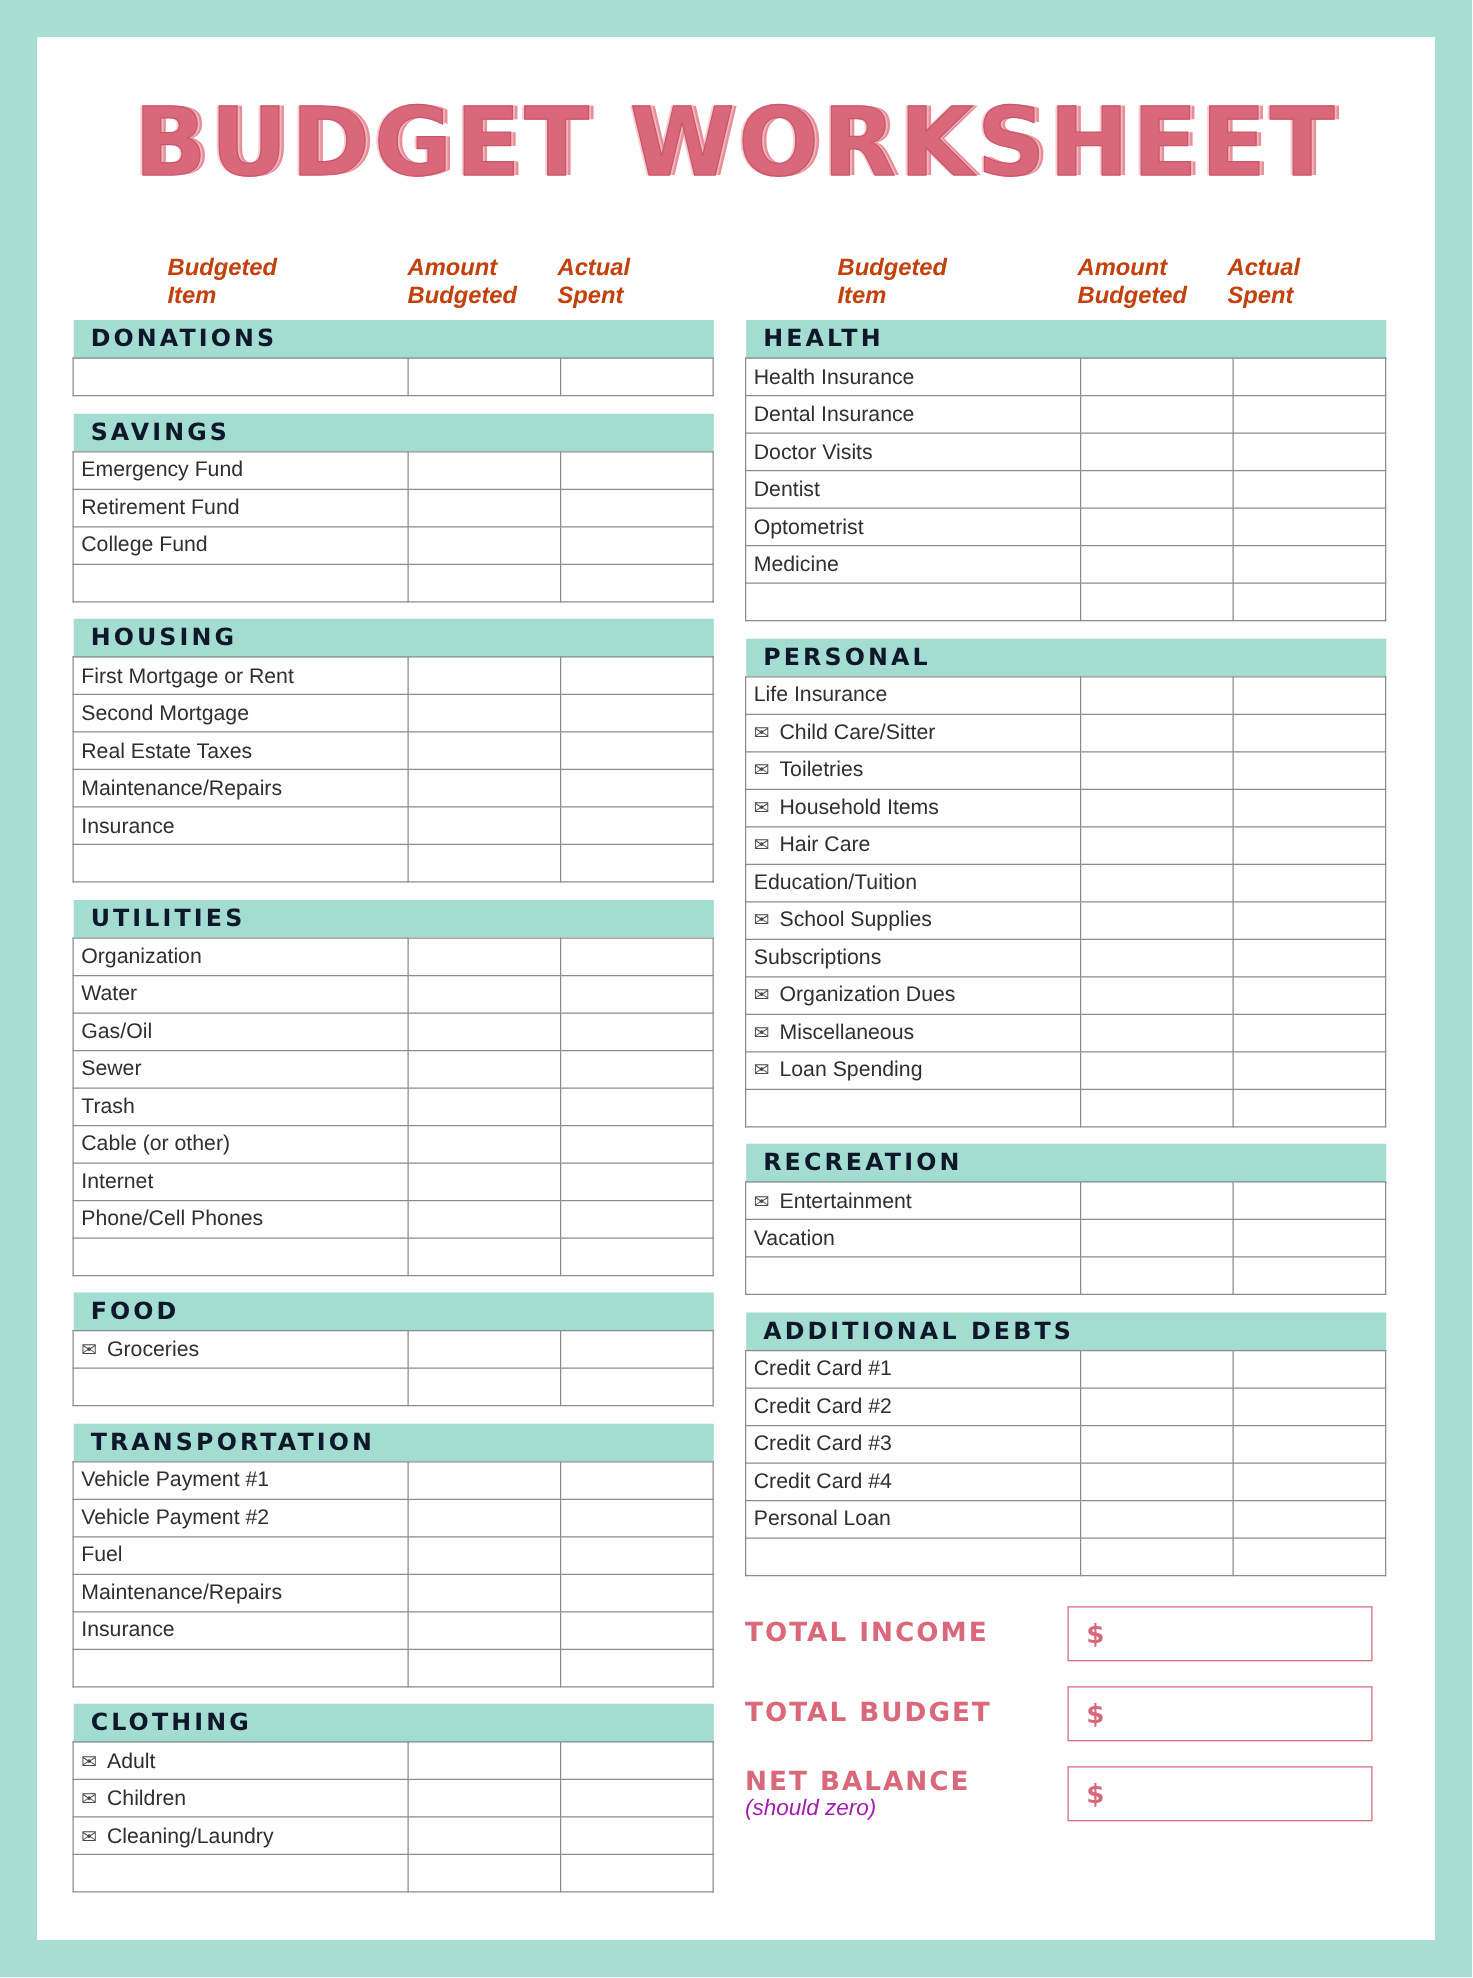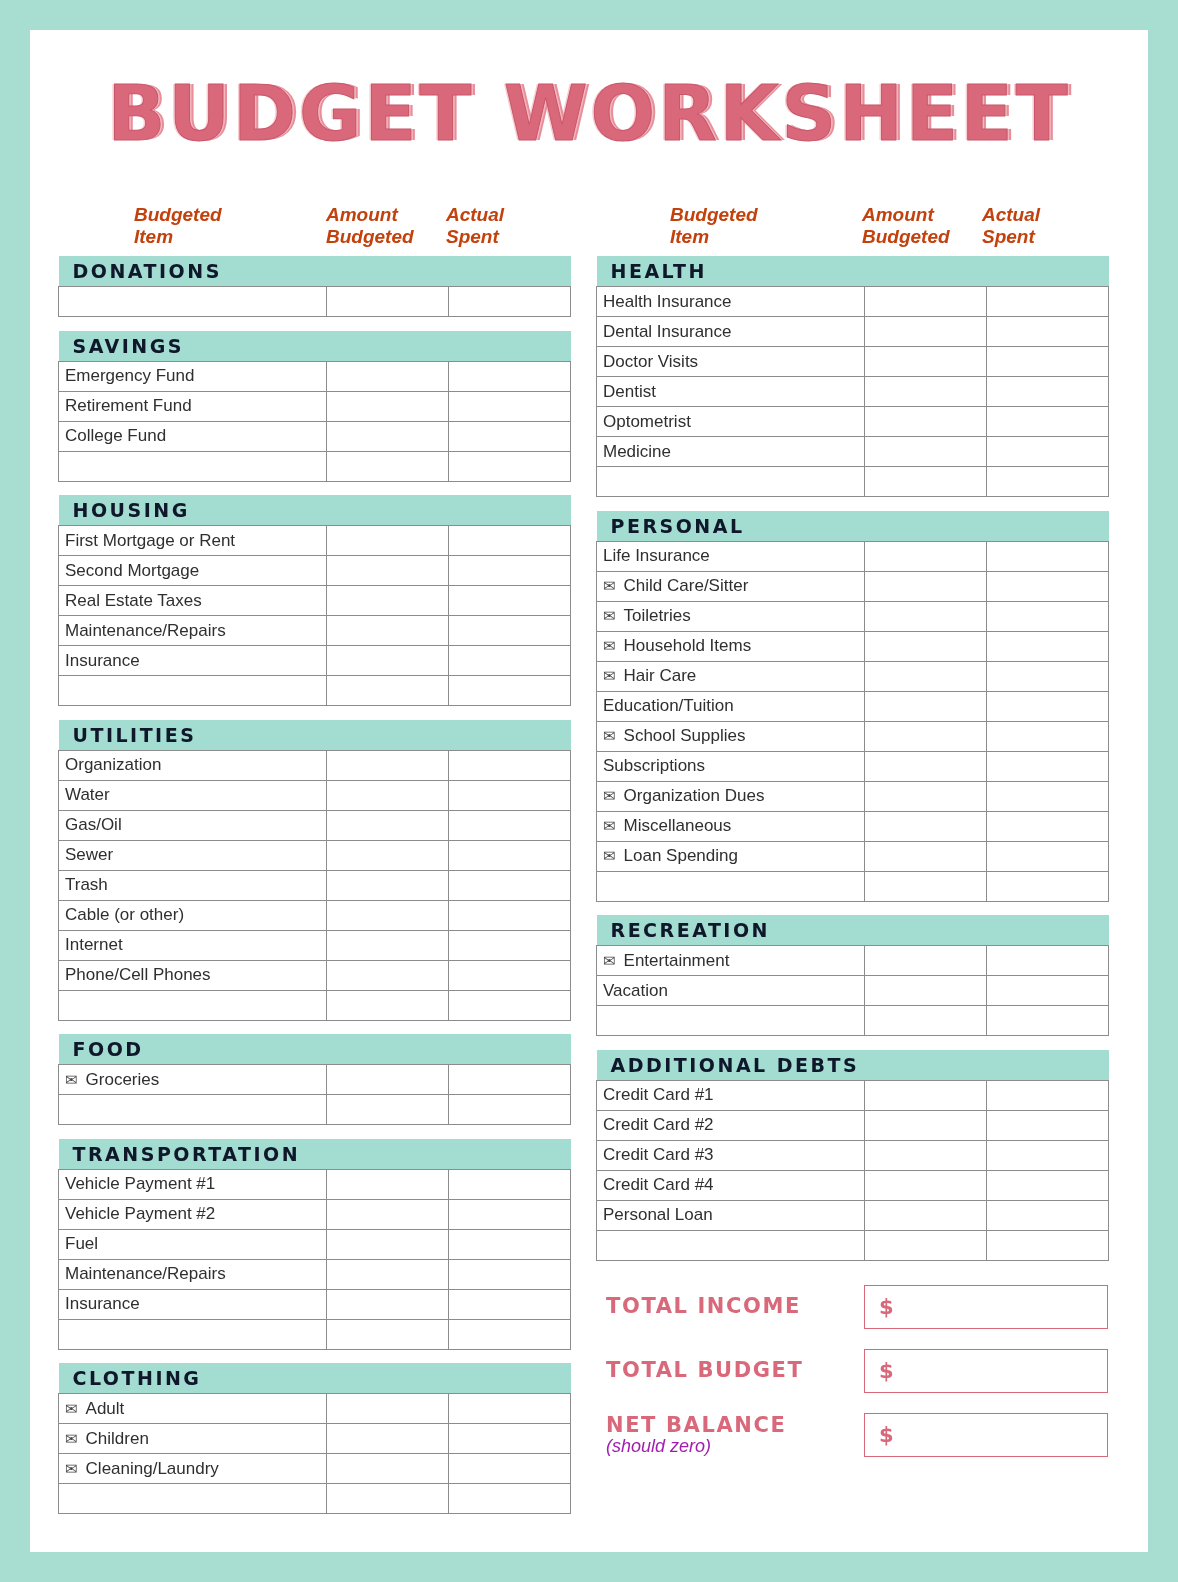--- a/index.html
+++ b/index.html
@@ -147,21 +147,20 @@
     position: absolute;
     left: 552px;
     top: 1232px;
     width: 512px;
   }
   .total-row {
     display: flex;
     align-items: center;
     height: 62px;
     margin-bottom: 2px;
-    justify-content: flex-end;
   }
   .total-label {
     width: 258px;
     font-family: "DejaVu Sans", sans-serif;
     font-weight: bold;
     font-size: 21px;
     letter-spacing: 1.6px;
     color: #d9697a;
     line-height: 1.1;
   }

